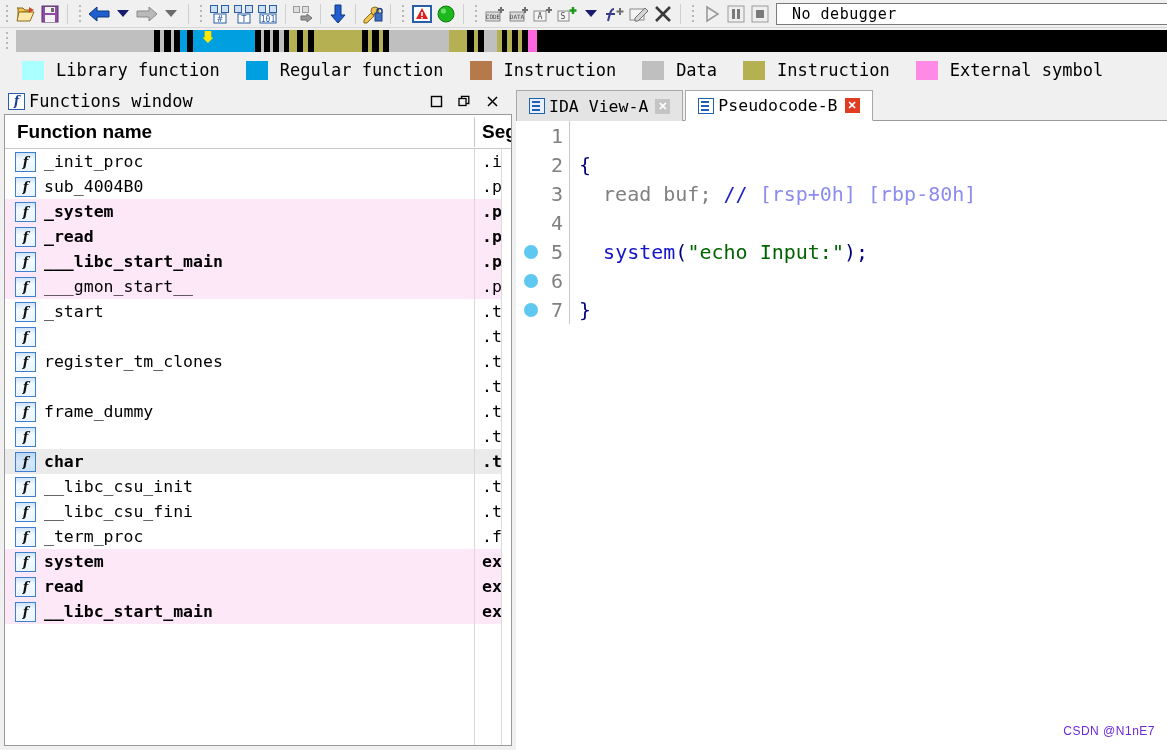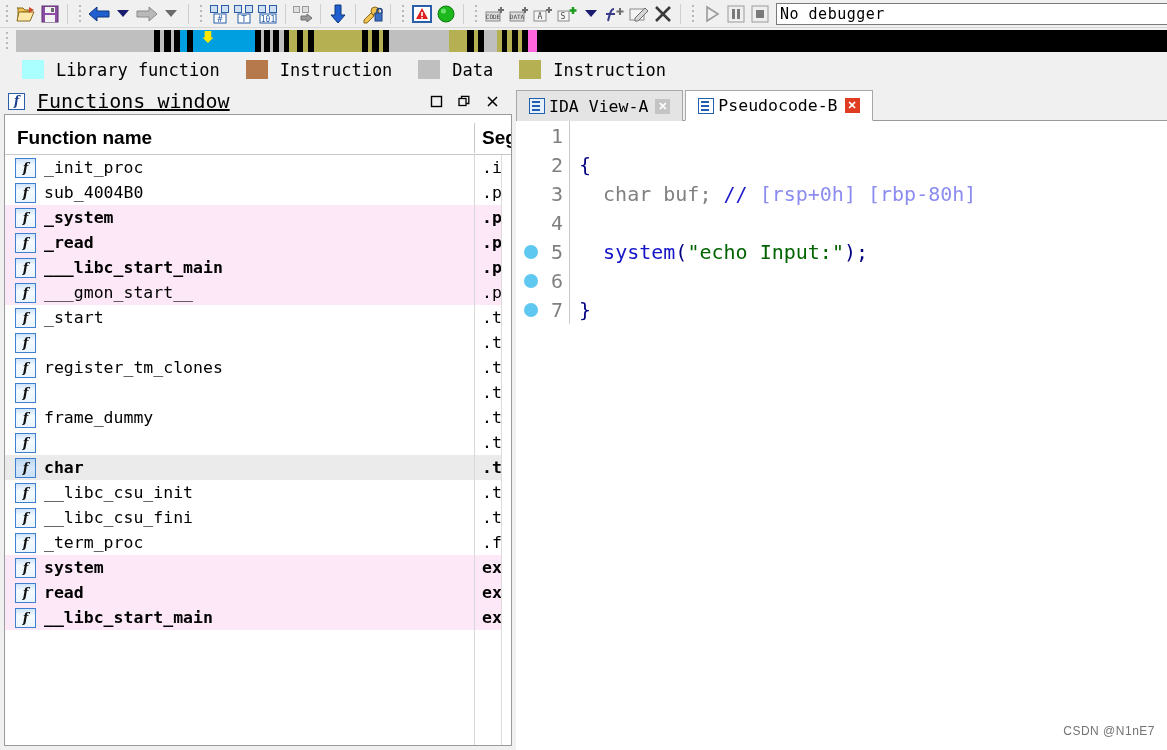--- a/index.html
+++ b/index.html
@@ -38,21 +38,21 @@
   .chev.gray { border-top-color: #6b6b6b; }
 
   
   .dbg-combo {
     height: 22px; width: 455px; flex: none; margin-left: 4px;
     background: #ffffff; border: 1px solid #7a7a7a;
     display: flex; align-items: center; position: relative;
   }
   .dbg-combo .val {
     font-family: "DejaVu Sans Mono", monospace; font-size: 15px;
-    color: #000; padding-left: 3px; letter-spacing: .5px;
+    color: #000; padding-left: 15px; letter-spacing: .5px;
   }
 
   
   .navbar-wrap {
     position: absolute; left: 0; top: 28px; width: 1167px; height: 26px;
     background: #f0f0f0; display: flex; align-items: center;
   }
   .navbar-grip {
     width: 10px; height: 20px; margin-left: 2px; flex: none;
     background-image: repeating-linear-gradient(to bottom,
@@ -68,21 +68,21 @@
     position: absolute; top: 1px; width: 11px; height: 12px;
     background: #ffe800;
     clip-path: polygon(20% 0, 80% 0, 80% 55%, 100% 55%, 50% 100%, 0 55%, 20% 55%);
   }
 
   
   .legend {
     position: absolute; left: 0; top: 54px; width: 1167px; height: 32px;
     background: #f0f0f0; display: flex; align-items: center; padding-left: 22px;
   }
-  .legend-item { display: flex; margin-right: 26px; }
+  .legend-item { display: flex; align-items: center; margin-right: 26px; }
   .legend-swatch { width: 22px; height: 19px; flex: none; }
   .legend-label {
     font-family: "DejaVu Sans Mono", monospace; font-size: 17px;
     color: #000; margin-left: 12px; white-space: nowrap;
   }
 
   
   .fnwin {
     position: absolute; left: 4px; top: 88px; width: 508px; height: 658px;
     background: #f0f0f0; display: flex; flex-direction: column;
@@ -91,37 +91,37 @@
     height: 26px; display: flex; align-items: center;
     background: #f0f0f0; padding-left: 4px; flex: none;
   }
   .fnwin-icon {
     width: 17px; height: 17px; flex: none; border: 1px solid #2a5fa8;
     background: #fbfdff; display: flex; align-items: center; justify-content: center;
     font-family: "DejaVu Serif", serif; font-style: italic; font-weight: bold;
     font-size: 12px; color: #1a3d8f; line-height: 1;
   }
   .fnwin-label {
-    font-family: "DejaVu Sans Mono", monospace; font-size: 20px;
-    color: #000; margin-left: 12px; white-space: nowrap; text-decoration: underline;
+    font-family: "DejaVu Sans Mono", monospace; font-size: 17px;
+    color: #000; margin-left: 4px; white-space: nowrap;
   }
   .fnwin-btns { margin-left: auto; display: flex; align-items: center; padding-right: 6px; }
   .wbtn {
     width: 28px; height: 22px; display: flex; align-items: center;
     justify-content: center; color: #000;
   }
   .wbtn svg { display: block; }
 
   .fnwin-body {
     flex: 1; background: #ffffff; border: 1px solid #9a9a9a;
     display: flex; flex-direction: column; overflow: hidden; position: relative;
   }
   .fn-header {
     height: 34px; flex: none; display: flex; align-items: center;
-    background: #ffffff; border-bottom: 1px solid #c8c8c8; position: relative; margin-top: 6px;
+    background: #ffffff; border-bottom: 1px solid #c8c8c8; position: relative;
   }
   .fn-header .h-name {
     font-family: "Liberation Sans", sans-serif; font-size: 19px; font-weight: bold;
     color: #000; padding-left: 12px;
   }
   .fn-header .h-seg {
     position: absolute; left: 477px; top: 6px;
     font-family: "Liberation Sans", sans-serif; font-size: 19px; font-weight: bold;
     color: #000; white-space: nowrap;
   }
@@ -227,21 +227,21 @@
   .k-cmt   { color: #1a1acc; }
   .k-stk   { color: #8c8cf0; }
   .k-kw    { color: #000080; font-weight: normal; }
   .k-call  { color: #1414c8; }
   .k-str   { color: #006400; }
   .k-var   { color: #8c8cf0; }
 
   .watermark {
     position: absolute; right: 12px; bottom: 12px;
     font-family: "Liberation Sans", sans-serif; font-size: 12px;
-    color: #737373; letter-spacing: .5px;
+    color: #6d28d9; letter-spacing: .5px;
   }
 </style>
 </head>
 <body>
 
 <div id="app">
 
   <div class="toolbar">
     <div class="tgrip"></div>
 
@@ -486,30 +486,38 @@
         <div class="navcursor" style="left: 16.2%;"></div>
       </div>
   </div>
 
   <div class="legend" id="legend">
       <div class="legend-item">
         <span class="legend-swatch" style="background: rgb(170, 255, 255);"></span>
         <span class="legend-label">Library function</span>
       </div>
       <div class="legend-item">
+        <span class="legend-swatch" style="background: rgb(0, 160, 224);"></span>
+        <span class="legend-label">Regular function</span>
+      </div>
+      <div class="legend-item">
         <span class="legend-swatch" style="background: rgb(181, 121, 75);"></span>
         <span class="legend-label">Instruction</span>
       </div>
       <div class="legend-item">
         <span class="legend-swatch" style="background: rgb(191, 191, 191);"></span>
         <span class="legend-label">Data</span>
       </div>
       <div class="legend-item">
         <span class="legend-swatch" style="background: rgb(181, 176, 82);"></span>
         <span class="legend-label">Instruction</span>
+      </div>
+      <div class="legend-item">
+        <span class="legend-swatch" style="background: rgb(255, 138, 230);"></span>
+        <span class="legend-label">External symbol</span>
       </div>
     </div>
 
   <div class="fnwin">
     <div class="fnwin-title">
       <span class="fnwin-icon">f</span>
       <span class="fnwin-label">Functions window</span>
       <span class="fnwin-btns">
         <span class="wbtn">
           <svg width="13" height="13" viewBox="0 0 13 13">
@@ -657,21 +665,21 @@
         <div class="codeline">
           <span class="bp empty"></span>
           <span class="lineno">2</span>
           <span class="gutter-div"></span>
           <span class="codetext"><span class="k-plain">{</span></span>
         </div>
         <div class="codeline">
           <span class="bp empty"></span>
           <span class="lineno">3</span>
           <span class="gutter-div"></span>
-          <span class="codetext"><span class="k-gray">  char buf; </span><span class="k-cmt">// </span><span class="k-stk">[rsp+0h] [rbp-80h]</span></span>
+          <span class="codetext"><span class="k-gray">  read buf; </span><span class="k-cmt">// </span><span class="k-stk">[rsp+0h] [rbp-80h]</span></span>
         </div>
         <div class="codeline">
           <span class="bp empty"></span>
           <span class="lineno">4</span>
           <span class="gutter-div"></span>
           <span class="codetext"><span class="k-plain"></span></span>
         </div>
         <div class="codeline">
           <span class="bp"></span>
           <span class="lineno">5</span>

